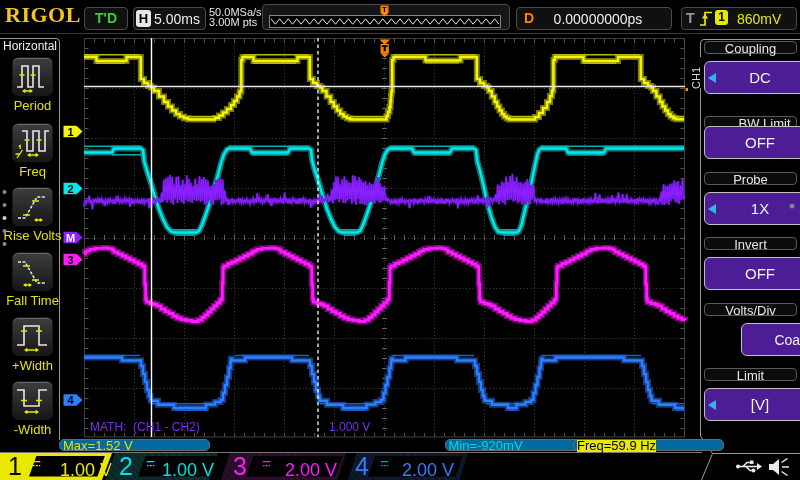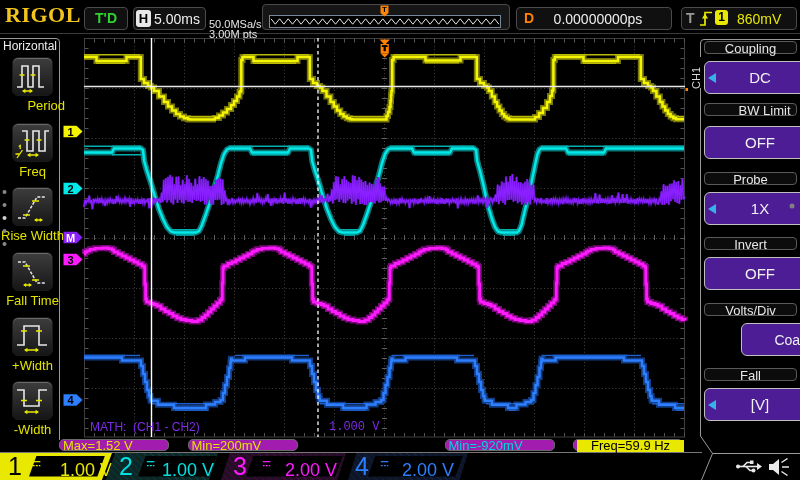--- a/index.html
+++ b/index.html
@@ -8,21 +8,21 @@
 .abs { position:absolute; }
 .tbx { position:absolute; background:#101010; border:1px solid #4a4a4a; border-radius:4px; }
 .mlabel { position:absolute; left:704px; width:93px; height:13px; background:#0c0c0c;
   border:1px solid #5a5a5a; border-radius:4px; color:#e8e8e8; font-size:13px;
   text-align:center; line-height:13px; }
 .mval { position:absolute; left:704px; width:112px; height:33px; background:#4c1d95;
   border:1px solid #c0c0c0; border-radius:6px; color:#f0f0f0; font-size:15px;
   text-align:center; line-height:32px; }
 .tri { position:absolute; width:0; height:0; border-top:5px solid transparent;
   border-bottom:5px solid transparent; border-right:8px solid #38b0e8; }
-.mbox { position:absolute; top:439px; width:110px; height:12px; background:#a21caf;
+.mbox { position:absolute; top:439px; width:151px; height:12px; background:#0369a1;
   border:1px solid #6a6a6a; border-radius:5px; font-size:13px; line-height:12.5px;
   padding-left:3px; white-space:nowrap; }
 .btn { position:absolute; left:12px; width:41px; height:39px; border-radius:6px;
   background:linear-gradient(#3d3d3d,#161616); border:1px solid #1a1a1a;
   box-shadow:inset 0 1px 0 #6a6a6a; }
 .blab { position:absolute; width:65px; left:0px; color:#e3e300; font-size:13px; text-align:center; }
 .chnum { position:absolute; top:453px; font-size:25px; line-height:26px; }
 .chval { position:absolute; font-size:18px; }
 </style></head>
 <body>
@@ -31,21 +31,21 @@
 <div class="abs" style="left:0;top:33px;width:800px;height:1px;background:#3a3a3a;"></div>
 <div class="abs" style="left:5px;top:2px;color:#f2c41d;font-family:'Liberation Serif',serif;
   font-weight:bold;font-size:22px;letter-spacing:0.5px;">RIGOL</div>
 <div class="tbx" style="left:84px;top:7px;width:44px;height:23px;"></div>
 <div class="abs" style="left:84px;top:10px;width:44px;color:#2ed52e;font-weight:bold;
   font-size:14px;text-align:center;">T'D</div>
 <div class="tbx" style="left:133px;top:7px;width:73px;height:23px;"></div>
 <div class="abs" style="left:136px;top:10px;width:15px;height:17px;background:#e8e8e8;
   border-radius:3px;color:#000;font-weight:bold;font-size:13px;text-align:center;line-height:17px;">H</div>
 <div class="abs" style="left:154px;top:11px;color:#efefef;font-size:14px;">5.00ms</div>
-<div class="abs" style="left:209px;top:19px;color:#e8e8e8;font-size:11px;line-height:10px;">50.0MSa/s<br>3.00M pts</div>
+<div class="abs" style="left:209px;top:7px;color:#e8e8e8;font-size:11px;line-height:10px;">50.0MSa/s<br>3.00M pts</div>
 <div class="tbx" style="left:262px;top:4px;width:248px;height:26px;background:#161616;"></div>
 <div class="abs" style="left:269px;top:15px;width:232px;height:13px;border:1px solid #76879a;background:#000;"></div>
 
 <div class="tbx" style="left:516px;top:7px;width:156px;height:23px;"></div>
 <div class="abs" style="left:524px;top:10px;color:#ff8200;font-weight:bold;font-size:14px;">D</div>
 <div class="abs" style="left:526px;top:11px;width:144px;color:#efefef;font-size:14px;text-align:center;">0.00000000ps</div>
 
 <div class="tbx" style="left:681px;top:7px;width:116px;height:23px;"></div>
 <div class="abs" style="left:686px;top:10px;color:#9a9a9a;font-weight:bold;font-size:14px;">T</div>
 <svg class="abs" style="left:699px;top:9px;" width="16" height="18" viewBox="0 0 16 18">
@@ -64,37 +64,37 @@
   <path d="M712.5 453.5 L701.5 480" fill="none" stroke="#9a9a9a" stroke-width="1"></path>
   <path d="M0 452.5 H702" stroke="#777" stroke-width="1"></path>
 </svg>
 
 <div class="btn" style="top:57px;"><svg width="39" height="37" viewBox="0 0 39 37">
 <path d="M4 29 H9 V8 H15 V29 H20 V8 H26 V29 H31" fill="none" stroke="#e8e8e8" stroke-width="1.6"></path>
 <path d="M6.5 17 H11.5 M17.5 17 H22.5" stroke="#e8e800" stroke-width="1.6"></path>
 <path d="M10 33 H19" stroke="#e8e800" stroke-width="1.5"></path>
 <path d="M9 33 l3.4 -2.2 v4.4 Z M20 33 l-3.4 -2.2 v4.4 Z" fill="#e8e800"></path>
 </svg></div>
-<div class="blab" style="top:98px;text-align:right;">Period</div>
+<div class="blab" style="top:98px;">Period</div>
 <div class="btn" style="top:122.5px;"><svg width="39" height="37" viewBox="0 0 39 37">
 <path d="M9 7 H14 V27 H20 V7 H26 V27 H32 V7 H36" fill="none" stroke="#e8e8e8" stroke-width="1.6"></path>
 <path d="M11.5 16 H16.5 M23.5 16 H28.5" stroke="#e8e800" stroke-width="1.6"></path>
 <path d="M15 31 H25" stroke="#e8e800" stroke-width="1.5"></path>
 <path d="M14 31 l3.4 -2.2 v4.4 Z M26 31 l-3.4 -2.2 v4.4 Z" fill="#e8e800"></path>
 <path d="M7.2 25 V21.5 l-1.5 1" fill="none" stroke="#e8e800" stroke-width="1.3"></path>
 <path d="M9.5 26 L4 34 M2.5 30 H7" stroke="#e8e800" stroke-width="1.3"></path>
 </svg></div>
 <div class="blab" style="top:163.5px;">Freq</div>
 <div class="btn" style="top:187px;"><svg width="39" height="37" viewBox="0 0 39 37">
 <path d="M5 30 H12 L24 9 H33" fill="none" stroke="#e8e8e8" stroke-width="1.5" stroke-dasharray="3 1.5"></path>
 <path d="M10 27 H17 M19 13 H26" stroke="#e8e800" stroke-width="1.6"></path>
 <path d="M22 32 H29" stroke="#e8e800" stroke-width="1.5"></path>
 <path d="M21 32 l3.2 -2.1 v4.2 Z M30 32 l-3.2 -2.1 v4.2 Z" fill="#e8e800"></path>
 </svg></div>
-<div class="blab" style="top:228px;">Rise Width</div>
+<div class="blab" style="top:228px;">Rise Volts</div>
 <div class="btn" style="top:252px;"><svg width="39" height="37" viewBox="0 0 39 37">
 <path d="M5 9 H12 L24 30 H33" fill="none" stroke="#e8e8e8" stroke-width="1.5" stroke-dasharray="3 1.5"></path>
 <path d="M10 13 H17 M19 27 H26" stroke="#e8e800" stroke-width="1.6"></path>
 <path d="M11 32 H18" stroke="#e8e800" stroke-width="1.5"></path>
 <path d="M10 32 l3.2 -2.1 v4.2 Z M19 32 l-3.2 -2.1 v4.2 Z" fill="#e8e800"></path>
 </svg></div>
 <div class="blab" style="top:293px;">Fall Time</div>
 <div class="btn" style="top:316.5px;"><svg width="39" height="37" viewBox="0 0 39 37">
 <path d="M4 27 H11 V8 H26 V27 H34" fill="none" stroke="#e8e8e8" stroke-width="1.6"></path>
 <path d="M8 13 H14 M23 13 H29" stroke="#e8e800" stroke-width="1.6"></path>
@@ -161,48 +161,47 @@
       <path d="M63.5 394.2 H76.5 L82.5 400.0 L76.5 405.8 H63.5 Z" fill="#2d7fff"></path>
       <text x="70.5" y="404.0" font-size="11" font-weight="bold" fill="#000" text-anchor="middle">4</text>
 
   <rect x="380.5" y="5.5" width="8" height="7.5" fill="#ff8200"></rect>
   <path d="M380.5 13 h8 l-4 3.5 Z" fill="#ff8200"></path>
   <text x="384.5" y="11.5" font-size="8" font-weight="bold" fill="#000" text-anchor="middle">T</text>
   <path d="M271.0 18.8L275.3 24.2L279.6 18.8L283.9 24.2L288.2 18.8L292.5 24.2L296.8 18.8L301.1 24.2L305.4 18.8L309.7 24.2L314.0 18.8L318.3 24.2L322.6 18.8L326.9 24.2L331.2 18.8L335.5 24.2L339.8 18.8L344.1 24.2L348.4 18.8L352.7 24.2L357.0 18.8L361.3 24.2L365.6 18.8L369.9 24.2L374.2 18.8L378.5 24.2L382.8 18.8L387.1 24.2L391.4 18.8L395.7 24.2L400.0 18.8L404.3 24.2L408.6 18.8L412.9 24.2L417.2 18.8L421.5 24.2L425.8 18.8L430.1 24.2L434.4 18.8L438.7 24.2L443.0 18.8L447.3 24.2L451.6 18.8L455.9 24.2L460.2 18.8L464.5 24.2L468.8 18.8L473.1 24.2L477.4 18.8L481.7 24.2L486.0 18.8L490.3 24.2L494.6 18.8L498.9 24.2" fill="none" stroke="#e8e8e8" stroke-width="1"></path>
 </svg>
 
 <div class="abs" style="left:90px;top:419.5px;color:#7d2be8;font-size:12px;">MATH:&nbsp; (CH1 - CH2)</div>
-<div class="abs" style="left:329px;top:419.5px;color:#7d2be8;font-size:12px;font-family:Liberation Mono, monospace;">1.000 V</div>
+<div class="abs" style="left:329px;top:419.5px;color:#7d2be8;font-size:12px;">1.000 V</div>
 
 <div class="mbox" style="left:59px;color:#e3e300;">Max=1.52 V</div>
-<div class="mbox" style="left:187.5px;color:#e3e300;">Min=200mV</div>
 <div class="mbox" style="left:444.5px;color:#00d8d8;">Min=-920mV</div>
-<div class="mbox" style="left:573px;color:#000;"><span style="background:#e8e800;display:inline-block;height:12px;line-height:12.5px;padding:0 14px;">Freq=59.9 Hz</span></div>
+<div class="mbox" style="left:573px;color:#000;"><span style="background:#e8e800;display:inline-block;height:12px;line-height:12.5px;padding:0 0;">Freq=59.9 Hz</span></div>
 
 <div class="abs" style="left:690px;top:89px;color:#d8d8d8;font-size:11px;
   transform:rotate(-90deg);transform-origin:0 0;white-space:nowrap;">CH1</div>
 
 <div class="mlabel" style="top:40.5px;">Coupling</div>
 <div class="mval" style="top:60.5px;">DC</div>
 <div class="tri" style="left:708px;top:73px;"></div>
 
-<div class="mlabel" style="top:103px;padding-left:28px;">BW Limit</div>
+<div class="mlabel" style="top:116px;padding-left:28px;">BW Limit</div>
 <div class="mval" style="top:126px;">OFF</div>
 
 <div class="mlabel" style="top:171.5px;">Probe</div>
 <div class="mval" style="top:191.5px;">1X</div>
 <div class="tri" style="left:708px;top:204px;"></div>
 
 <div class="mlabel" style="top:237px;">Invert</div>
 <div class="mval" style="top:257px;">OFF</div>
 
 <div class="mlabel" style="top:302.5px;">Volts/Div</div>
 <div class="mval" style="top:322.5px;font-size:14px;margin-left:37px;">Coarse</div>
 
-<div class="mlabel" style="top:368px;">Fall</div>
+<div class="mlabel" style="top:368px;">Limit</div>
 <div class="mval" style="top:388px;">[V]</div>
 <div class="tri" style="left:708px;top:400px;"></div>
 
 <svg class="abs" style="left:780px;top:195px;" width="18" height="20">
   <circle cx="12" cy="11" r="2.5" fill="#808080"></circle>
 </svg>
 
 <div class="abs" style="left:0;top:453px;width:112px;height:27px;background:#e8e800;
   clip-path:polygon(0 0,100% 0,91% 100%,0 100%);"></div>
 <div class="chnum" style="left:8px;color:#000;">1</div>

